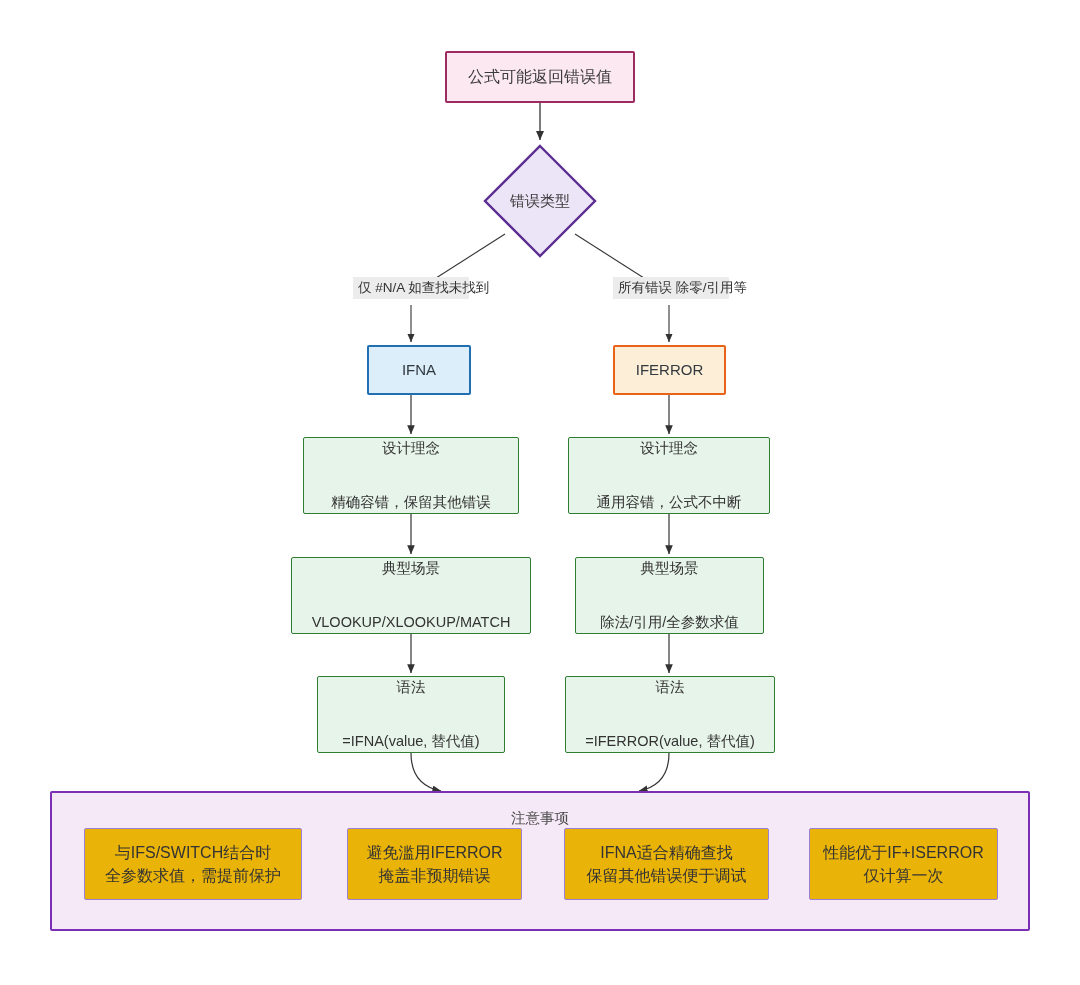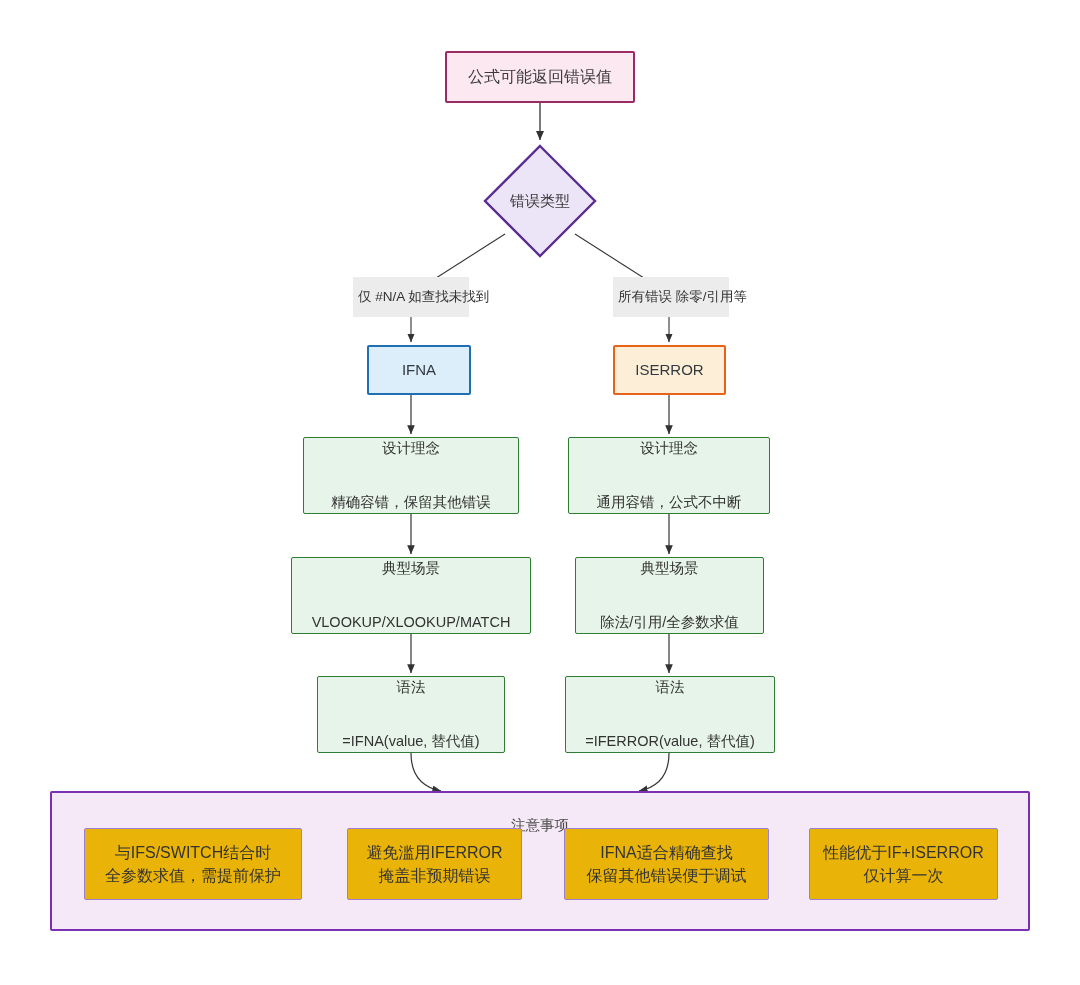--- a/index.html
+++ b/index.html
@@ -77,21 +77,21 @@
   }
 
   
   .edge-label {
     position: absolute;
     background: #ececec;
     color: #333;
     font-size: 13.5px;
     line-height: 1.5;
     text-align: center;
-    padding: 10px 5px;
+    padding: 1px 5px;
     box-sizing: border-box;
     white-space: nowrap;
   }
 
   
   .n-ifna {
     background: #ddeefb;
     border: 2px solid #1f6fb2;
     color: #31393f;
     font-size: 15px;
@@ -115,21 +115,21 @@
   
   .notes-box {
     position: absolute;
     background: #f6e9f7;
     border: 2.4px solid #7b2fb5;
     border-radius: 2px;
     box-sizing: border-box;
   }
   .notes-title {
     position: absolute;
-    top: 23px;
+    top: 16px;
     left: 0;
     width: 100%;
     text-align: center;
     font-size: 14.5px;
     color: #4a4a4a;
   }
   .n-note {
     background: #eab308;
     border: 1.4px solid #9b7fd4;
     color: #333333;
@@ -191,21 +191,21 @@
   <div class="edge-label" style="left:613px; top:277px; width:116px;">
     <span class="line">所有错误</span>
     <span class="line">除零/引用等</span>
   </div>
 
   <div class="node n-ifna" style="left:367px; top:345px; width:104px; height:50px;">
     <span class="line">IFNA</span>
   </div>
 
   <div class="node n-iferror" style="left:613px; top:345px; width:113px; height:50px;">
-    <span class="line">ISERROR</span>
+    <span class="line">IFERROR</span>
   </div>
 
   <div class="node n-green" style="left:303px; top:437px; width:216px; height:77px;">
     <span class="line">设计理念</span>
     <span class="line">精确容错，保留其他错误</span>
   </div>
 
   <div class="node n-green" style="left:291px; top:557px; width:240px; height:77px;">
     <span class="line">典型场景</span>
     <span class="line">VLOOKUP/XLOOKUP/MATCH</span>

